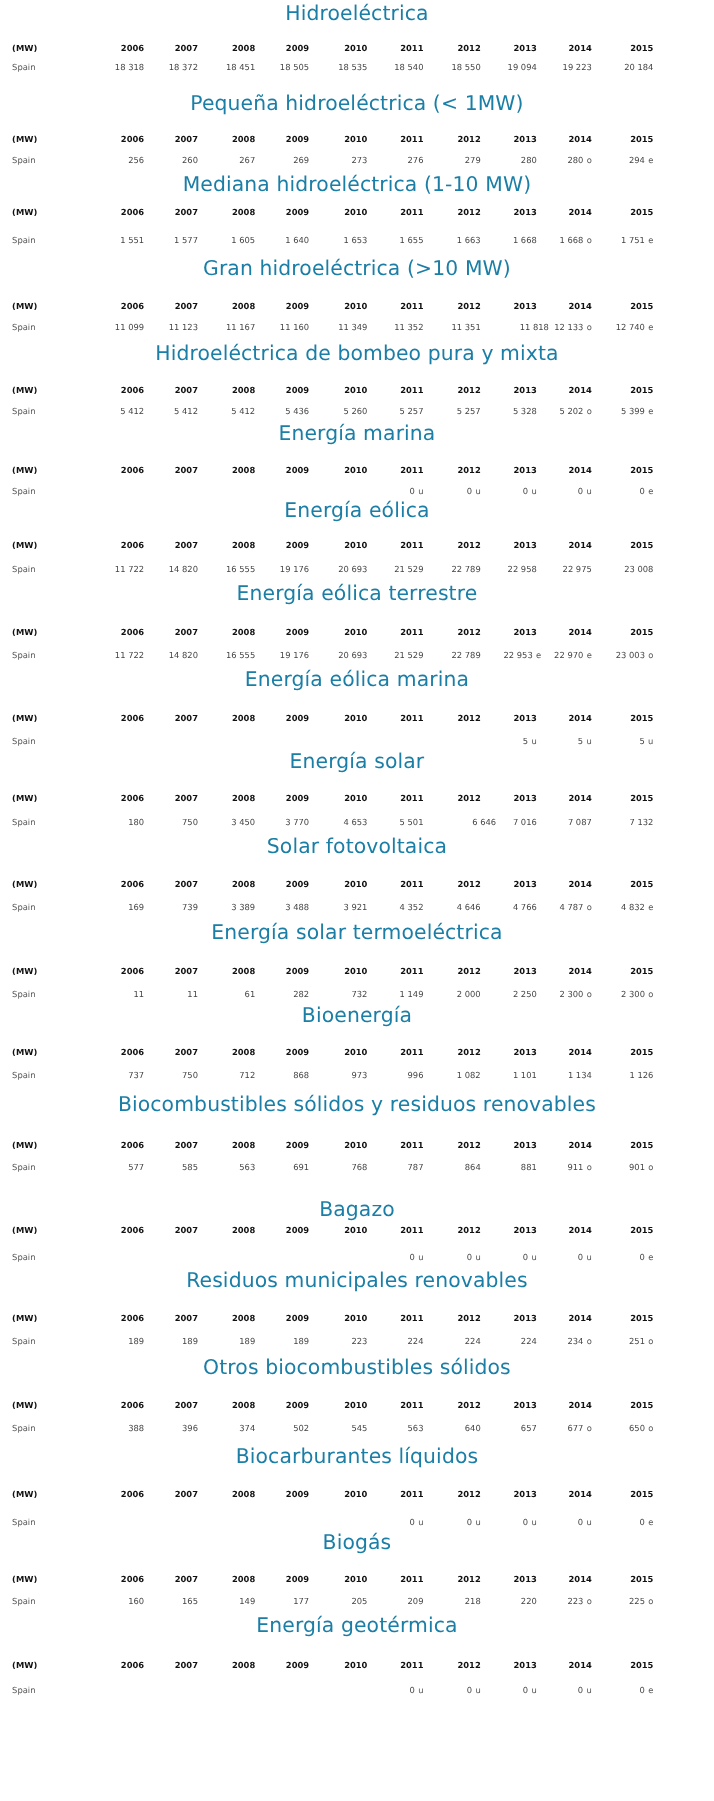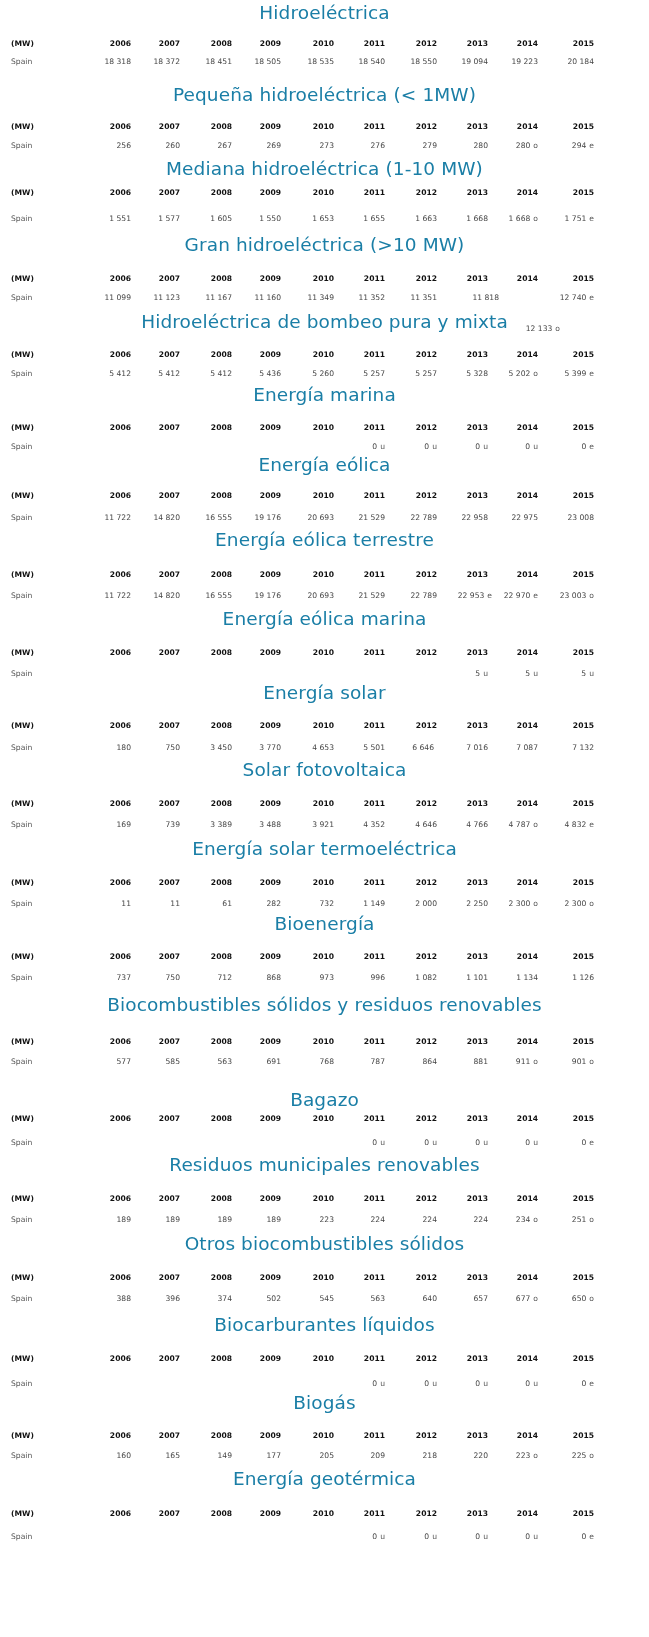--- a/index.html
+++ b/index.html
@@ -146,21 +146,21 @@
         <span class="cell" style="left: 377px;">2012</span>
         <span class="cell" style="left: 428px;">2013</span>
         <span class="cell" style="left: 478px;">2014</span>
         <span class="cell" style="left: 534px;">2015</span>
       </div>
       <div class="row data-row" style="top: 213px;">
         <span class="label">Spain</span>
         <span class="cell" style="left: 71px;"><span>1 551</span></span>
         <span class="cell" style="left: 120px;"><span>1 577</span></span>
         <span class="cell" style="left: 172px;"><span>1 605</span></span>
-        <span class="cell" style="left: 221px;"><span>1 550</span></span>
+        <span class="cell" style="left: 221px;"><span>1 640</span></span>
         <span class="cell" style="left: 274px;"><span>1 653</span></span>
         <span class="cell" style="left: 325px;"><span>1 655</span></span>
         <span class="cell" style="left: 377px;"><span>1 663</span></span>
         <span class="cell" style="left: 428px;"><span>1 668</span></span>
         <span class="cell" style="left: 478px;"><span>1 668</span><span class="flag">o</span></span>
         <span class="cell" style="left: 534px;"><span>1 751</span><span class="flag">e</span></span>
       </div>
     </div>
     <div class="section" style="top: 0px;">
       <div class="section-title" style="top: 234px;">Gran hidroeléctrica (&gt;10 MW)</div>
@@ -180,21 +180,21 @@
       <div class="row data-row" style="top: 292px;">
         <span class="label">Spain</span>
         <span class="cell" style="left: 71px;"><span>11 099</span></span>
         <span class="cell" style="left: 120px;"><span>11 123</span></span>
         <span class="cell" style="left: 172px;"><span>11 167</span></span>
         <span class="cell" style="left: 221px;"><span>11 160</span></span>
         <span class="cell" style="left: 274px;"><span>11 349</span></span>
         <span class="cell" style="left: 325px;"><span>11 352</span></span>
         <span class="cell" style="left: 377px;"><span>11 351</span></span>
         <span class="cell" style="left: 439px;"><span>11 818</span></span>
-        <span class="cell" style="left: 500px; margin-top: 31px;"><span>12 133</span><span class="flag">o</span></span>
+        <span class="cell" style="left: 478px;"><span>12 133</span><span class="flag">o</span></span>
         <span class="cell" style="left: 534px;"><span>12 740</span><span class="flag">e</span></span>
       </div>
     </div>
     <div class="section" style="top: 0px;">
       <div class="section-title" style="top: 311px;">Hidroeléctrica de bombeo pura y mixta</div>
       <div class="row header-row" style="top: 349px;">
         <span class="label">(MW)</span>
         <span class="cell" style="left: 71px;">2006</span>
         <span class="cell" style="left: 120px;">2007</span>
         <span class="cell" style="left: 172px;">2008</span>
@@ -352,21 +352,21 @@
         <span class="cell" style="left: 534px;">2015</span>
       </div>
       <div class="row data-row" style="top: 742px;">
         <span class="label">Spain</span>
         <span class="cell" style="left: 71px;"><span>180</span></span>
         <span class="cell" style="left: 120px;"><span>750</span></span>
         <span class="cell" style="left: 172px;"><span>3 450</span></span>
         <span class="cell" style="left: 221px;"><span>3 770</span></span>
         <span class="cell" style="left: 274px;"><span>4 653</span></span>
         <span class="cell" style="left: 325px;"><span>5 501</span></span>
-        <span class="cell" style="left: 374px;"><span>6 646</span></span>
+        <span class="cell" style="left: 391px;"><span>6 646</span></span>
         <span class="cell" style="left: 428px;"><span>7 016</span></span>
         <span class="cell" style="left: 478px;"><span>7 087</span></span>
         <span class="cell" style="left: 534px;"><span>7 132</span></span>
       </div>
     </div>
     <div class="section" style="top: 0px;">
       <div class="section-title" style="top: 759px;">Solar fotovoltaica</div>
       <div class="row header-row" style="top: 798px;">
         <span class="label">(MW)</span>
         <span class="cell" style="left: 71px;">2006</span>

